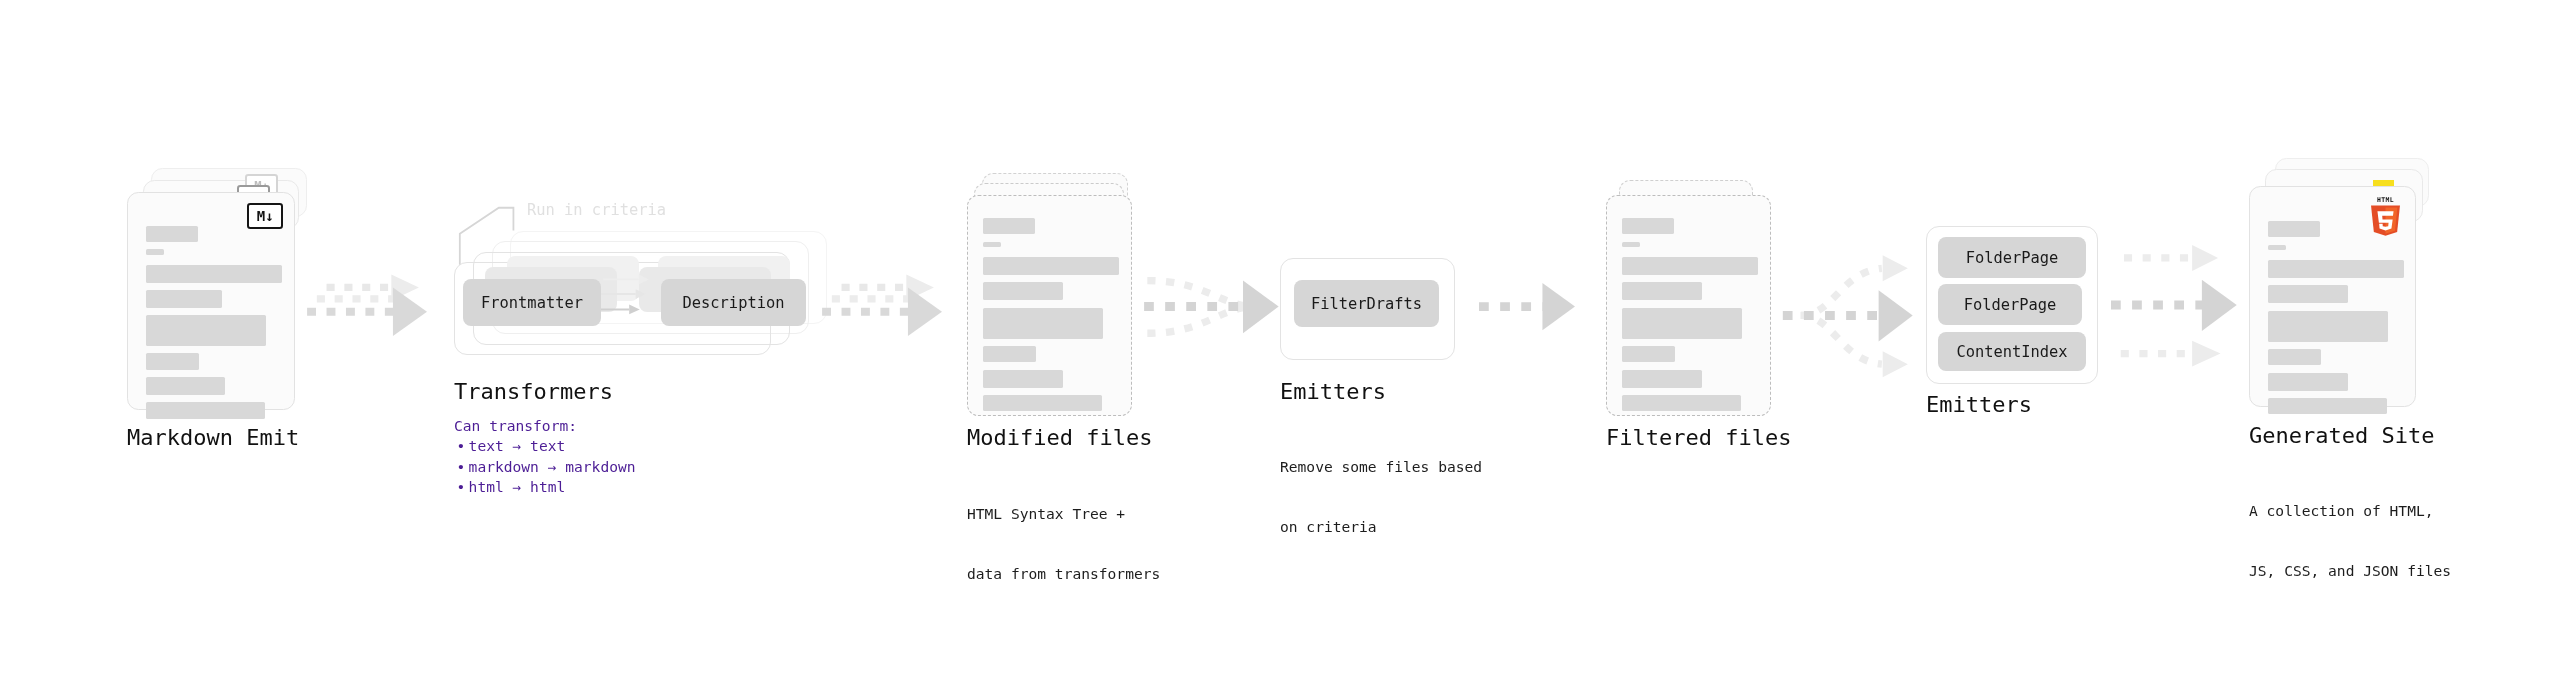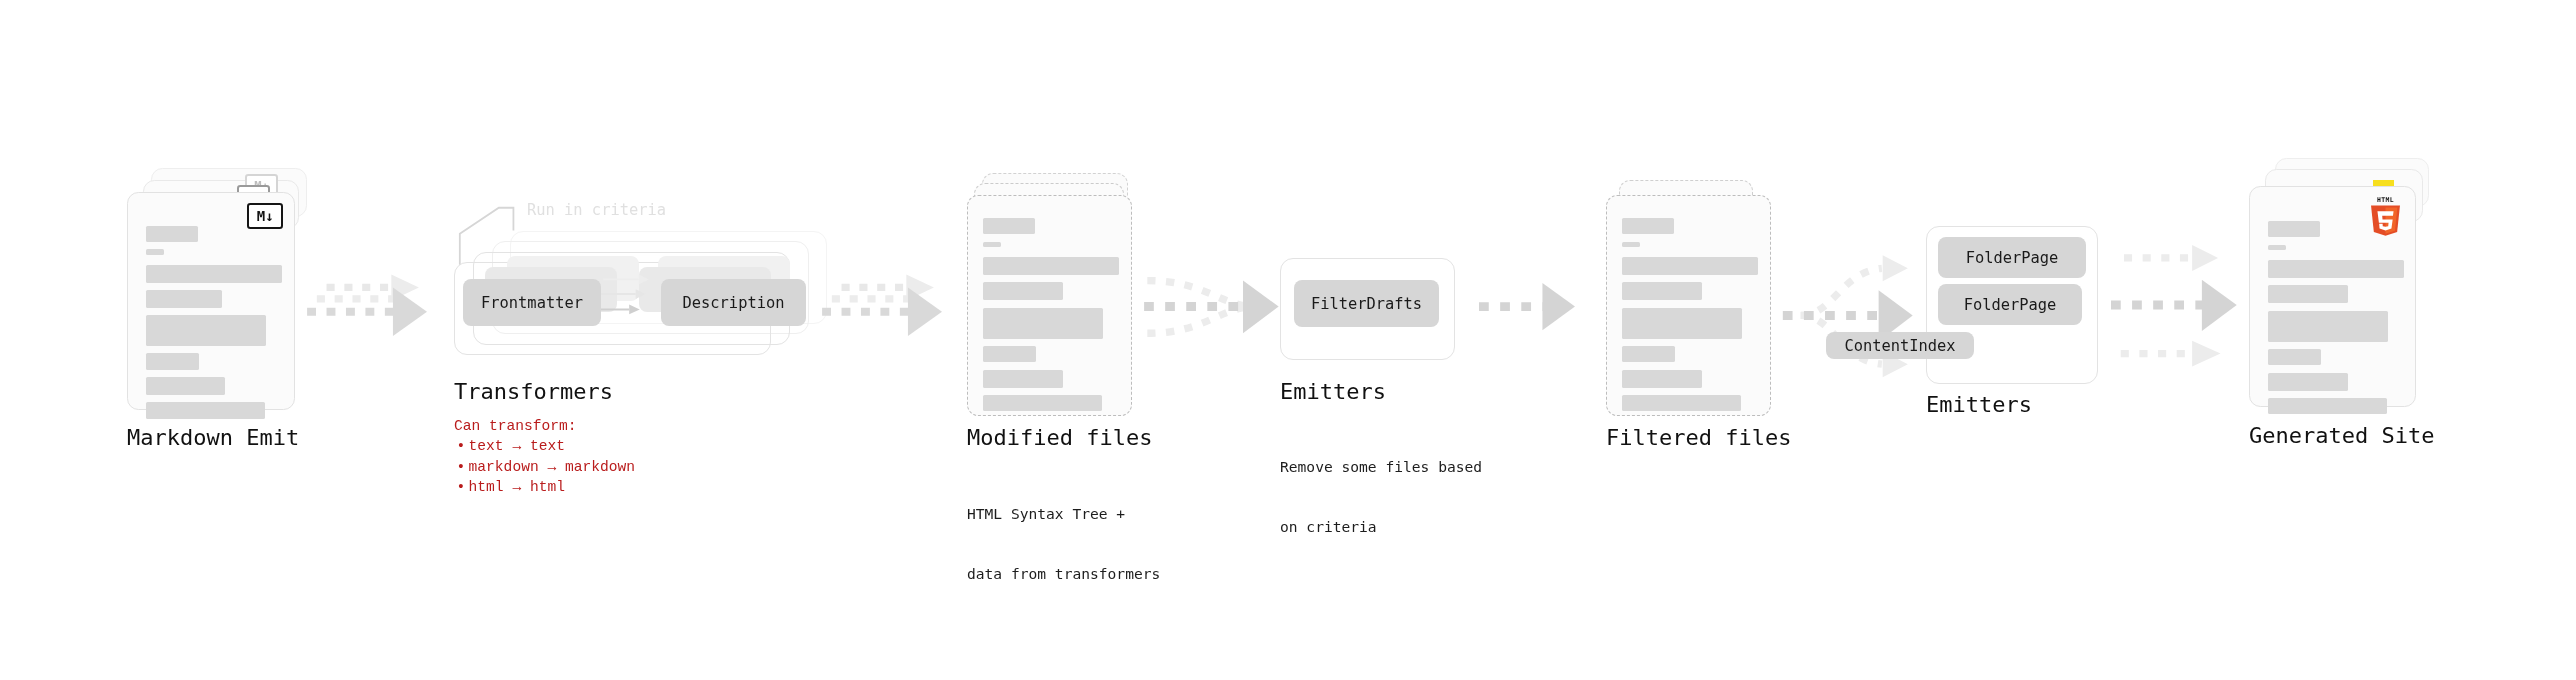--- a/index.html
+++ b/index.html
@@ -38,21 +38,21 @@
         font-size:15.4px;letter-spacing:0px;box-sizing:border-box;white-space:nowrap;}
   .chip.g1{background:#e9e9e9;color:transparent;}
   .chip.g2{background:#f1f1f1;color:transparent;}
 
   
   .title{position:absolute;font-size:22px;color:#111111;white-space:nowrap;letter-spacing:0px;}
   .subtitle{position:absolute;font-size:14.6px;color:#1d1d1d;line-height:20.3px;white-space:pre;}
   .parallel{position:absolute;font-size:15.4px;color:#e0e0e0;white-space:nowrap;}
 
   
-  .bullets{position:absolute;font-size:14.6px;color:#b91c1c;line-height:20.3px;font-family:Liberation Mono, monospace;}
+  .bullets{position:absolute;font-size:14.6px;color:#4c1d95;line-height:20.3px;}
   .bullets .b{white-space:pre;padding-left:14.6px;position:relative;}
   .bullets .b:before{content:"\2022";position:absolute;left:2.4px;top:0;}
   .bullets .hdr{white-space:pre;}
 
   svg{display:block;overflow:visible;}
 </style>
 </head>
 <body>
 
 <div class="stage">
@@ -215,21 +215,21 @@
     <path d="M30,88 C 70,88 80,144 130,148" fill="none" stroke="#ececec" stroke-width="9" stroke-dasharray="10 13" stroke-linecap="butt"></path>
     <line x1="8" y1="88" x2="132" y2="88" stroke="#d4d4d4" stroke-width="11" stroke-dasharray="12 14" stroke-linecap="butt"></line>
     <polygon points="131,14 131,46 162,30" fill="#ececec"></polygon>
     <polygon points="131,132 131,164 162,148" fill="#ececec"></polygon>
     <polygon points="126,57 126,120 168,88" fill="#d4d4d4"></polygon>
   </svg>
 
   <div class="groupbox" style="left:1926px;top:226px;width:172px;height:158px;"></div>
   <div class="chip" style="left:1938px;top:237px;width:148px;height:41px;">FolderPage</div>
   <div class="chip" style="left:1938px;top:284px;width:144px;height:41px;">FolderPage</div>
-  <div class="chip" style="left:1826px;top:332px;width:148px;height:27px;">ContentIndex</div>
+  <div class="chip" style="left:1938px;top:332px;width:148px;height:39px;">ContentIndex</div>
   <div class="title" style="left:1926px;top:392px;">Emitters</div>
 
   <svg class="abs" style="left:2111px;top:236px;" width="146" height="146" viewBox="0 0 180 180">
     <line x1="16" y1="27" x2="103" y2="27" stroke="#ececec" stroke-width="9" stroke-dasharray="10 13" stroke-linecap="butt"></line>
     <polygon points="100,11 100,43 132,27" fill="#ececec"></polygon>
 
     <line x1="0" y1="85" x2="115" y2="85" stroke="#d4d4d4" stroke-width="11" stroke-dasharray="12 14" stroke-linecap="butt"></line>
     <polygon points="112,54 112,117 155,85" fill="#d4d4d4"></polygon>
 
     <line x1="12" y1="145" x2="103" y2="145" stroke="#ececec" stroke-width="9" stroke-dasharray="10 13" stroke-linecap="butt"></line>
@@ -262,15 +262,19 @@
         <div class="ln" style="width:136px;height:18px;"></div>
         <div class="ln" style="width:80px;height:18px;"></div>
         <div class="ln" style="width:120px;height:31px;"></div>
         <div class="ln" style="width:53px;height:16.3px;"></div>
         <div class="ln" style="width:80px;height:18px;"></div>
         <div class="ln" style="width:119px;height:16.3px;"></div>
       </div>
     </div>
   </div>
   <div class="title" style="left:2249px;top:423px;">Generated Site</div>
+  <div class="subtitle" style="left:2249px;top:460px;">
+    <div>A collection of HTML,</div>
+    <div>JS, CSS, and JSON files</div>
+  </div>
 
 </div>
 
 
 </body></html>

